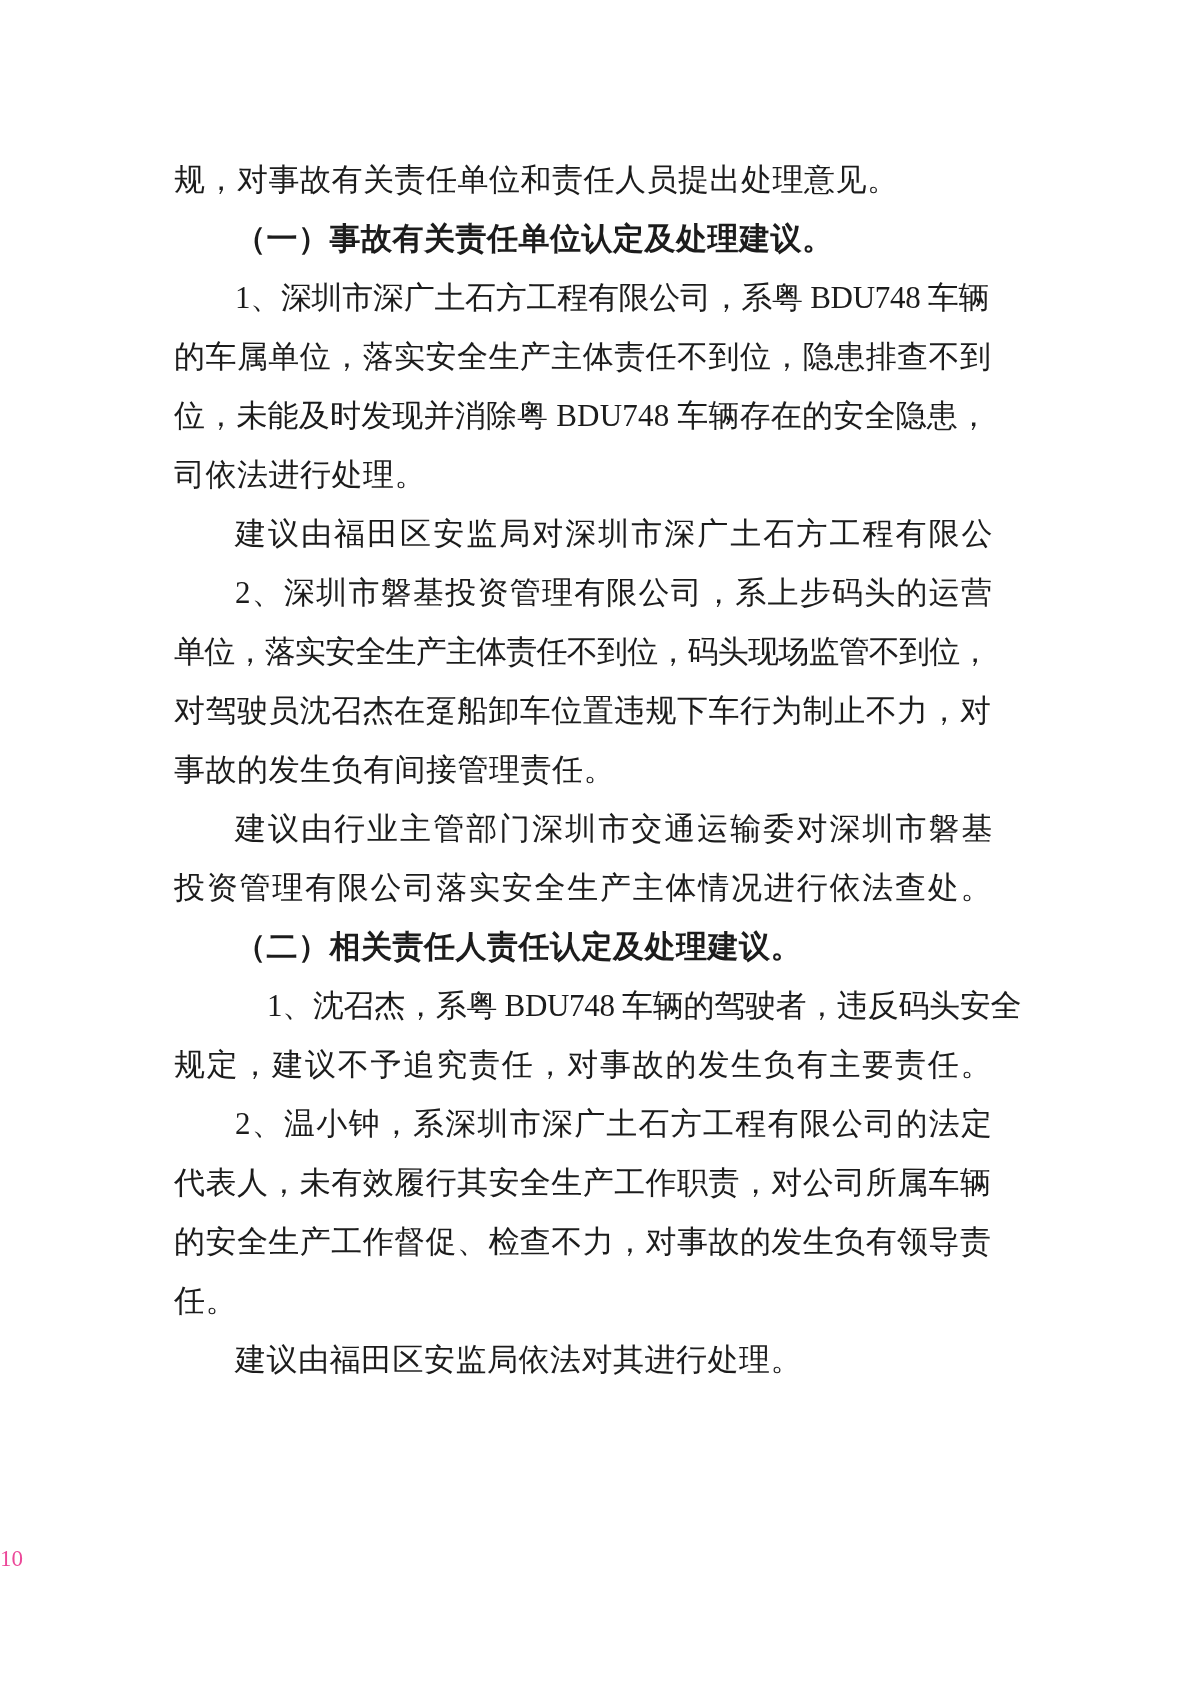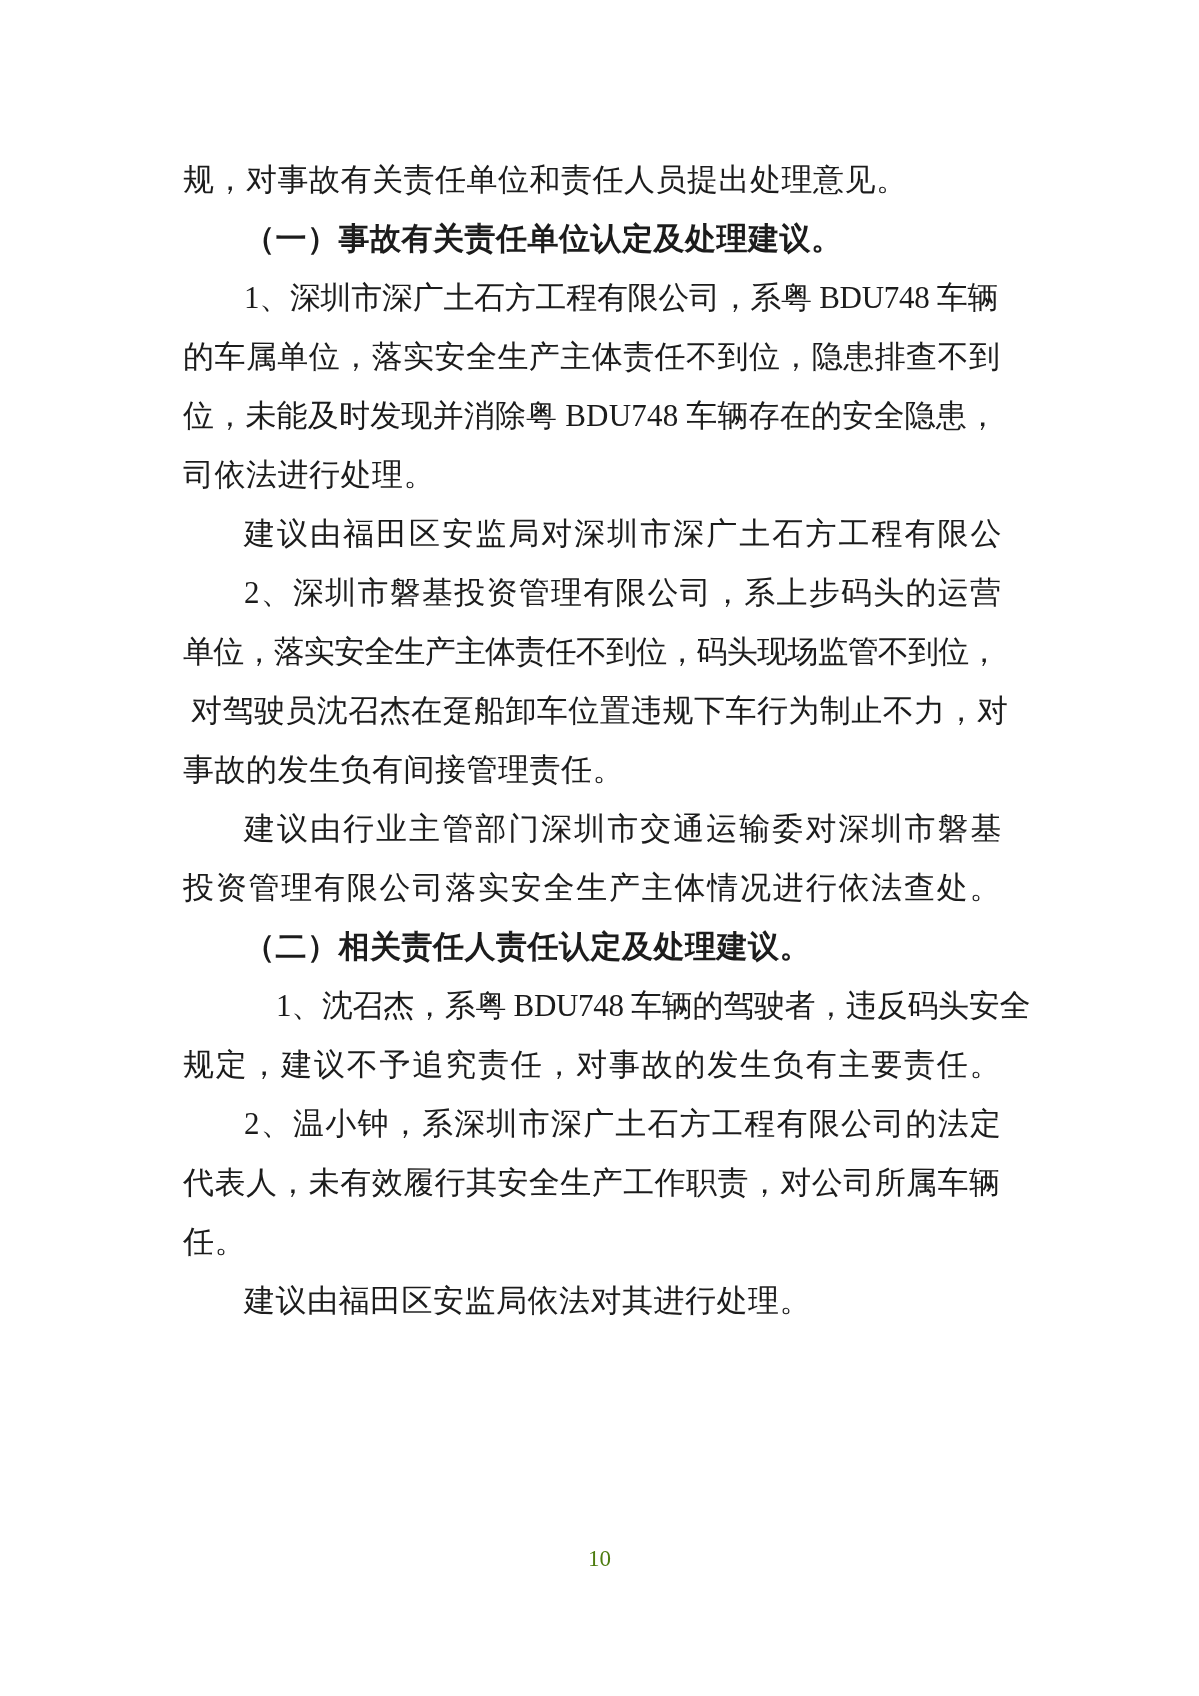--- a/index.html
+++ b/index.html
@@ -11,21 +11,21 @@
     position: relative;
     width: 1199px;
     height: 1696px;
     background: #ffffff;
     overflow: hidden;
     font-family: "Liberation Serif", "DejaVu Serif", serif;
     color: #1c1c1c;
   }
   .doc-body {
     position: absolute;
-    left: 183px;
+    left: 174px;
     top: 150px;
     width: 830px;
   }
   .line {
     height: 59px;
     line-height: 59px;
     font-size: 31px;
     white-space: nowrap;
     letter-spacing: 0.5px;
   }
@@ -37,46 +37,46 @@
   }
   .line span {
     display: inline-block;
     white-space: nowrap;
   }
   .page-number {
     position: absolute;
     left: 0;
     top: 1544px;
     width: 100%;
-    text-align: center;
     font-size: 23px;
     line-height: 30px;
-    color: #4d7c0f;
+    color: #ec4899;
   }
 </style>
 </head>
 <body>
 
 <div class="page">
   <div class="doc-body">
       <div class="line"><span>规，对事故有关责任单位和责任人员提出处理意见。</span></div>
       <div class="line bold indent"><span>（一）事故有关责任单位认定及处理建议。</span></div>
       <div class="line indent"><span style="letter-spacing: -0.301897px;">1、深圳市深广土石方工程有限公司，系粤 BDU748 车辆</span></div>
       <div class="line"><span style="letter-spacing: 0.44px;">的车属单位，落实安全生产主体责任不到位，隐患排查不到</span></div>
       <div class="line"><span style="letter-spacing: 0.191272px;">位，未能及时发现并消除粤 BDU748 车辆存在的安全隐患，</span></div>
       <div class="line"><span>司依法进行处理。</span></div>
       <div class="line indent"><span style="letter-spacing: 2.02273px;">建议由福田区安监局对深圳市深广土石方工程有限公</span></div>
       <div class="line indent"><span style="letter-spacing: 1.23913px;">2、深圳市磐基投资管理有限公司，系上步码头的运营</span></div>
       <div class="line"><span style="letter-spacing: -0.788462px;">单位，落实安全生产主体责任不到位，码头现场监管不到位，</span></div>
-      <div class="line"><span style="letter-spacing: 0.44px; margin-left: 8px;">对驾驶员沈召杰在趸船卸车位置违规下车行为制止不力，对</span></div>
+      <div class="line"><span style="letter-spacing: 0.44px;">对驾驶员沈召杰在趸船卸车位置违规下车行为制止不力，对</span></div>
       <div class="line"><span>事故的发生负有间接管理责任。</span></div>
       <div class="line indent"><span style="letter-spacing: 2.02273px;">建议由行业主管部门深圳市交通运输委对深圳市磐基</span></div>
       <div class="line"><span style="letter-spacing: 1.77083px;">投资管理有限公司落实安全生产主体情况进行依法查处。</span></div>
       <div class="line bold indent"><span>（二）相关责任人责任认定及处理建议。</span></div>
       <div class="line indent"><span style="letter-spacing: -0.301897px; margin-left: 32px;">1、沈召杰，系粤 BDU748 车辆的驾驶者，违反码头安全</span></div>
       <div class="line"><span style="letter-spacing: 1.77083px;">规定，建议不予追究责任，对事故的发生负有主要责任。</span></div>
       <div class="line indent"><span style="letter-spacing: 1.23913px;">2、温小钟，系深圳市深广土石方工程有限公司的法定</span></div>
       <div class="line"><span style="letter-spacing: 0.44px;">代表人，未有效履行其安全生产工作职责，对公司所属车辆</span></div>
+      <div class="line"><span style="letter-spacing: 0.44px;">的安全生产工作督促、检查不力，对事故的发生负有领导责</span></div>
       <div class="line"><span>任。</span></div>
       <div class="line indent"><span>建议由福田区安监局依法对其进行处理。</span></div>
     </div>
   <div class="page-number">10</div>
 </div>
 
 </body></html>

